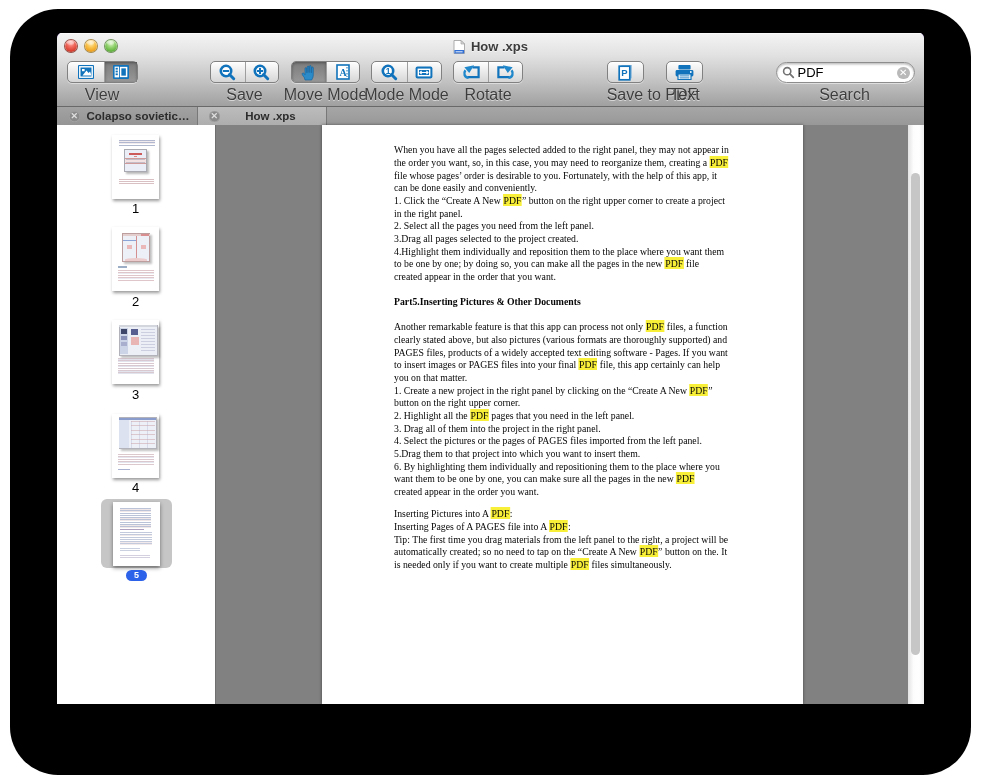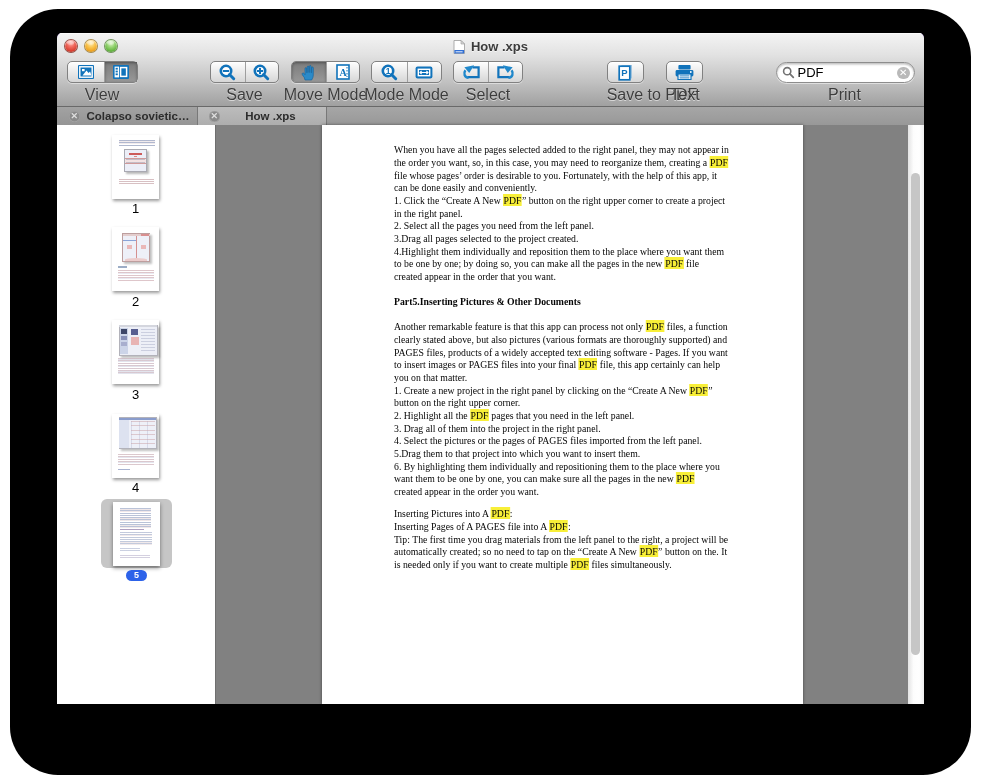--- a/index.html
+++ b/index.html
@@ -179,24 +179,24 @@
           <circle cx="5.2" cy="5.2" r="3.6" fill="none" stroke="#737373" stroke-width="1.6"></circle>
           <path d="M7.9 7.9l3.4 3.4" stroke="#737373" stroke-width="1.8" stroke-linecap="round"></path>
         </svg>
         <span class="txt">PDF</span>
         <span class="clr">✕</span>
       </div>
     <div class="lbl" style="left:-25px">View</div>
     <div class="lbl" style="left:117.5px">Save</div>
     <div class="lbl" style="left:198.5px">Move Mode</div>
     <div class="lbl" style="left:279.5px">Mode Mode</div>
-    <div class="lbl" style="left:361px">Select</div>
+    <div class="lbl" style="left:361px">Rotate</div>
     <div class="lbl" style="left:525px">Save to PDF</div>
     <div class="lbl" style="left:558px">Text</div>
-    <div class="lbl" style="left:717.5px">Print</div>
+    <div class="lbl" style="left:717.5px">Search</div>
   </div>
   <div class="tabs">
     <div class="tab t1"><span class="cls">✕</span>Colapso sovietic…</div>
     <div class="tab t2"><span class="cls">✕</span>How .xps</div>
   </div>
   <div class="content">
     <div class="side">
 
       <div class="thumb" style="left:55px;top:10px;width:47px;height:64px">
         <div style="position:absolute;left:7px;top:5px;width:36px;height:7px;background:repeating-linear-gradient(rgba(150,160,190,.75) 0 1px,rgba(210,190,195,.3) 1px 1.6px,transparent 1.6px 2.4px)"></div>

